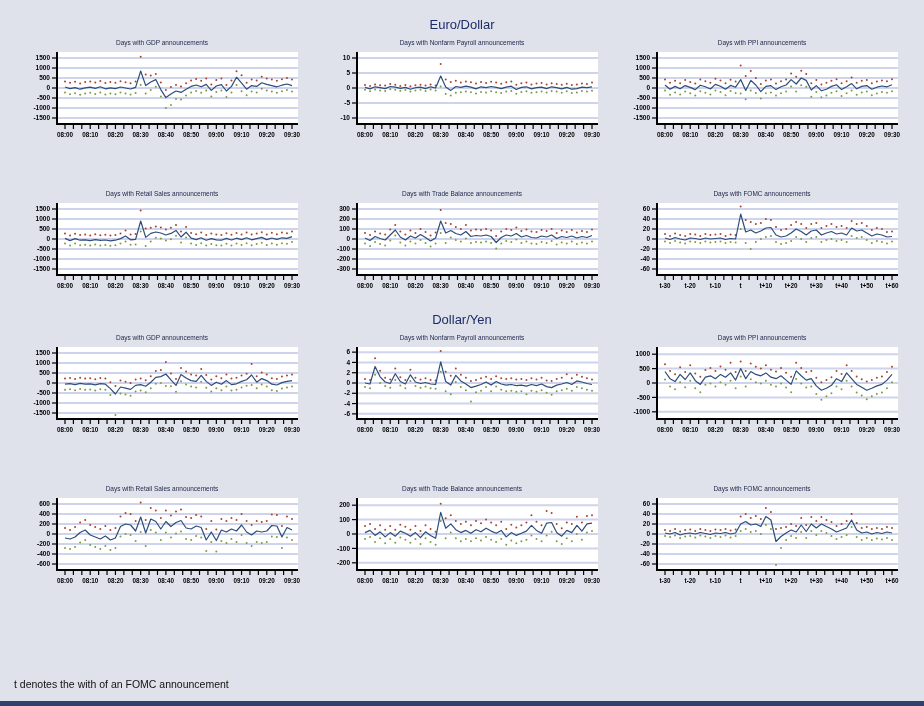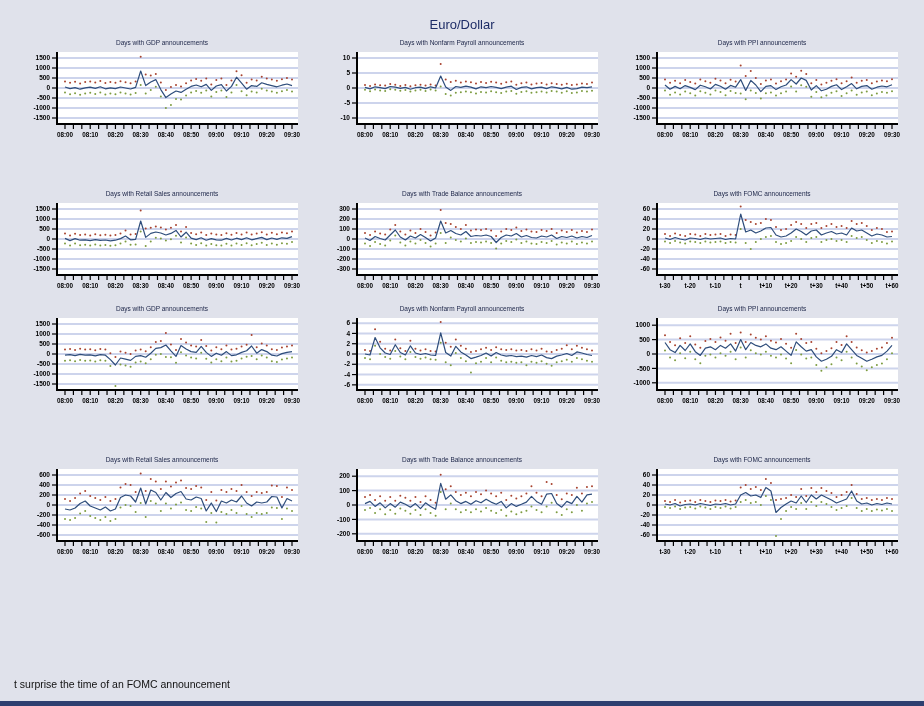--- a/index.html
+++ b/index.html
@@ -999,20 +999,21 @@
             <text x="199.33333333333331" y="89" text-anchor="middle" font-size="6.3" font-weight="700" font-family="&quot;Liberation Sans&quot;, sans-serif" fill="#000">t+30</text>
             <text x="224.55555555555554" y="89" text-anchor="middle" font-size="6.3" font-weight="700" font-family="&quot;Liberation Sans&quot;, sans-serif" fill="#000">t+40</text>
             <text x="249.77777777777777" y="89" text-anchor="middle" font-size="6.3" font-weight="700" font-family="&quot;Liberation Sans&quot;, sans-serif" fill="#000">t+50</text>
             <text x="275" y="89" text-anchor="middle" font-size="6.3" font-weight="700" font-family="&quot;Liberation Sans&quot;, sans-serif" fill="#000">t+60</text>
           </svg>
         </div>
       </div>
   </div>
 
   <div>
+    <div class="section-title">Dollar/Yen</div>
     <div class="chart-grid" id="grid-yen">
         <div class="chart-card">
           <div class="chart-title">Days with GDP announcements</div>
           <svg width="290" height="105" viewBox="0 0 290 105">
             <rect x="40" y="4" width="241" height="72" fill="#ffffff"></rect>
             <line x1="40" y1="10" x2="281" y2="10" stroke="#cdd4ec" stroke-width="2"></line>
             <line x1="40" y1="20" x2="281" y2="20" stroke="#cdd4ec" stroke-width="2"></line>
             <line x1="40" y1="30" x2="281" y2="30" stroke="#cdd4ec" stroke-width="2"></line>
             <line x1="40" y1="40" x2="281" y2="40" stroke="#cdd4ec" stroke-width="2"></line>
             <line x1="40" y1="50" x2="281" y2="50" stroke="#cdd4ec" stroke-width="2"></line>
@@ -1975,15 +1976,15 @@
             <text x="174.11111111111111" y="89" text-anchor="middle" font-size="6.3" font-weight="700" font-family="&quot;Liberation Sans&quot;, sans-serif" fill="#000">t+20</text>
             <text x="199.33333333333331" y="89" text-anchor="middle" font-size="6.3" font-weight="700" font-family="&quot;Liberation Sans&quot;, sans-serif" fill="#000">t+30</text>
             <text x="224.55555555555554" y="89" text-anchor="middle" font-size="6.3" font-weight="700" font-family="&quot;Liberation Sans&quot;, sans-serif" fill="#000">t+40</text>
             <text x="249.77777777777777" y="89" text-anchor="middle" font-size="6.3" font-weight="700" font-family="&quot;Liberation Sans&quot;, sans-serif" fill="#000">t+50</text>
             <text x="275" y="89" text-anchor="middle" font-size="6.3" font-weight="700" font-family="&quot;Liberation Sans&quot;, sans-serif" fill="#000">t+60</text>
           </svg>
         </div>
       </div>
   </div>
 
-  <div class="footnote">t surprise the time of an FOMC announcement</div>
+  <div class="footnote">t denotes the with of an FOMC announcement</div>
   <div class="bottom-bar"></div>
 </div>
 
 </body></html>

